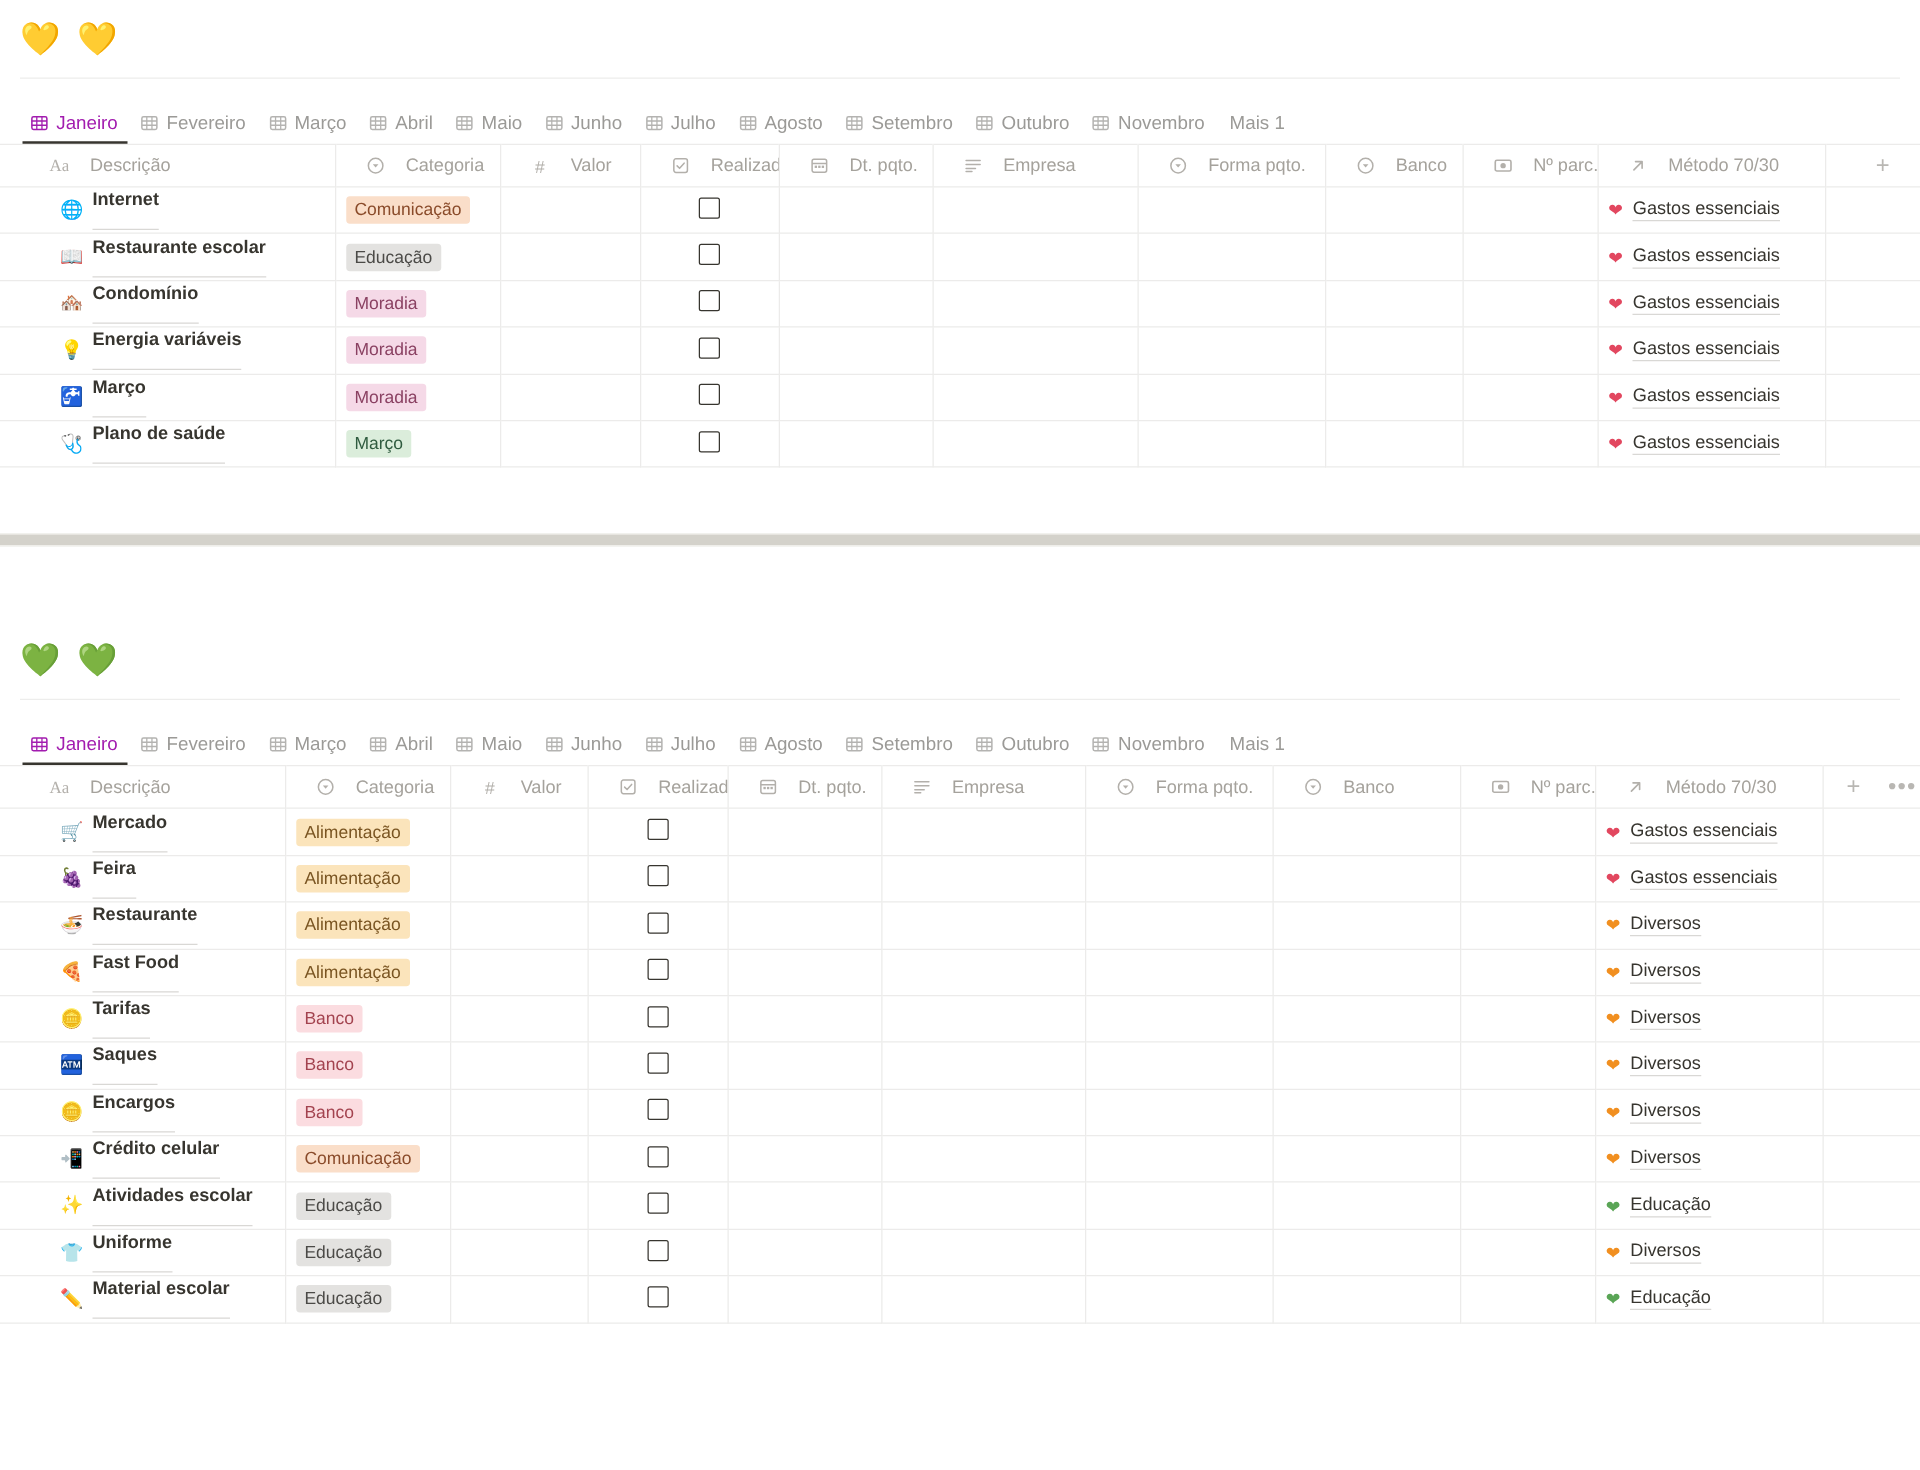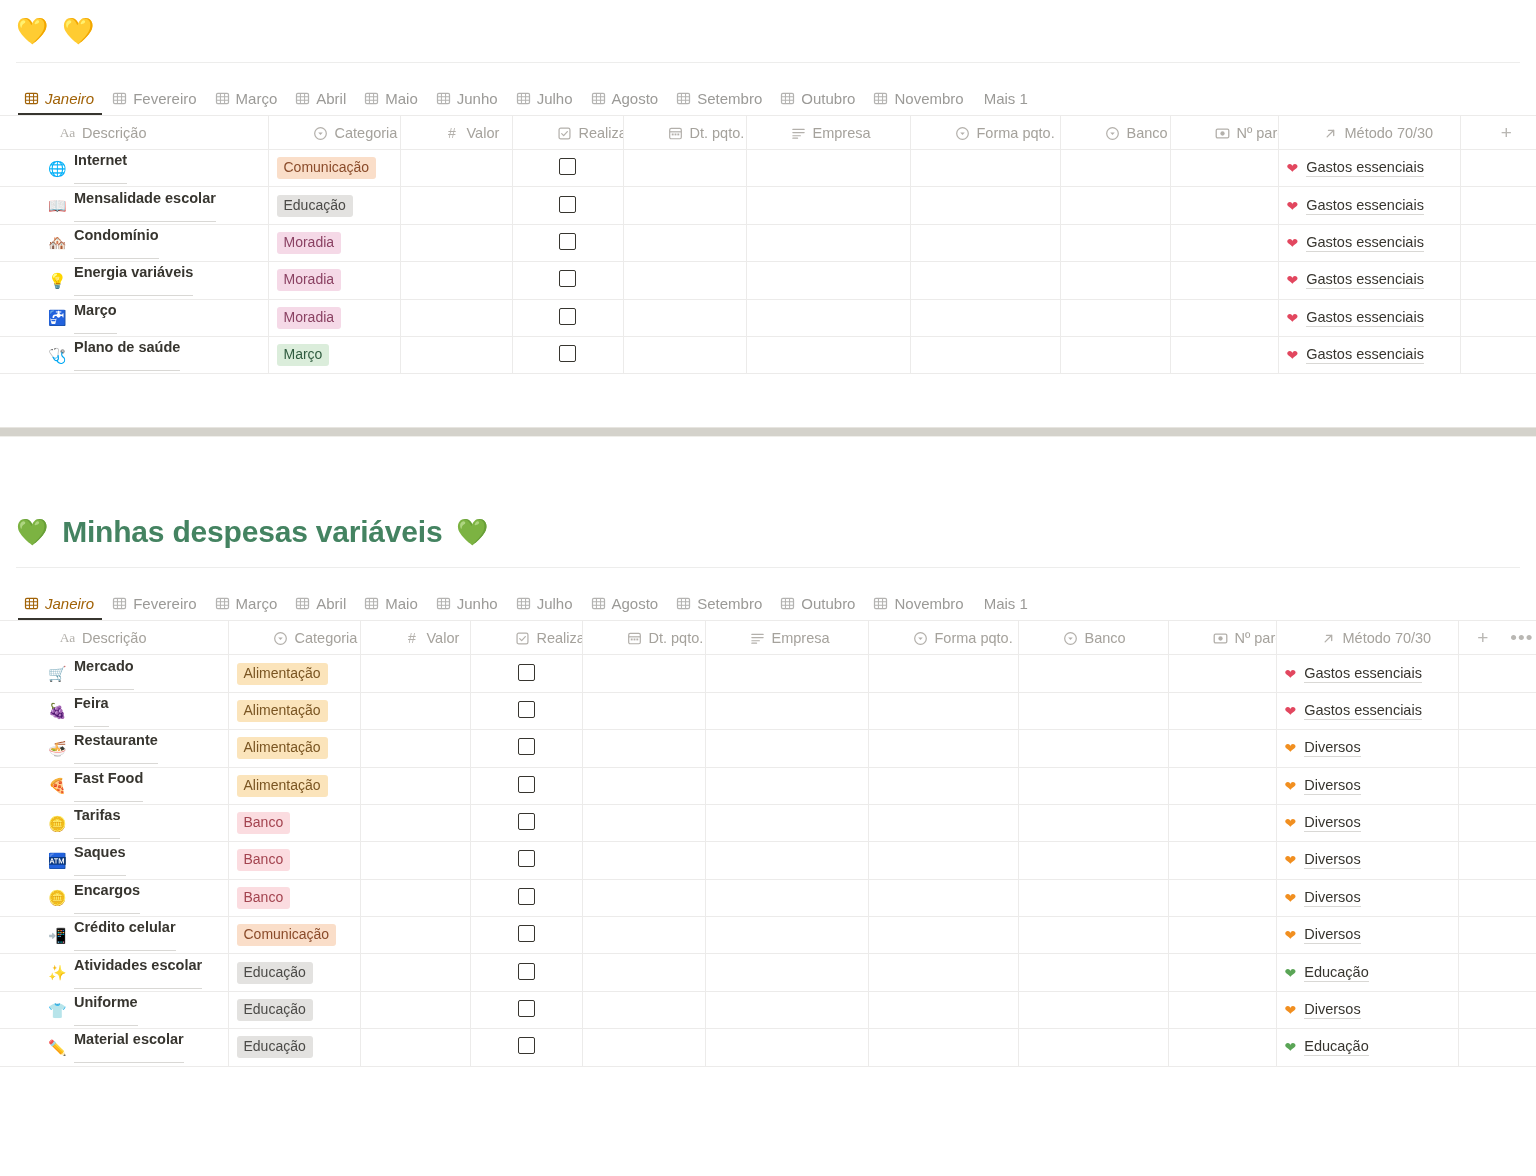--- a/index.html
+++ b/index.html
@@ -48,21 +48,21 @@
     display: flex;
     align-items: center;
     gap: 6px;
     font-size: 15px;
     color: #9b9a97;
     padding: 4px 10px 8px 8px;
     white-space: nowrap;
     cursor: pointer;
     position: relative;
   }
-  .tab.active { color: #a16207; font-weight: 500; font-style: italic; }
+  .tab.active { color: #a21caf; font-weight: 500; }
   .tab.active::after {
     content: "";
     position: absolute;
     left: 2px; right: 2px; bottom: 0;
     height: 2px;
     background: #37352f;
   }
   .tab .ticon { display: inline-flex; width: 15px; height: 15px; opacity: .75; }
   .tab.active .ticon { opacity: 1; }
   .tab-more {
@@ -93,21 +93,21 @@
   .tbl th:first-child, .tbl td:first-child { border-left: none; }
   .tbl th.nb, .tbl td.nb { border-right: none; }
 
   .tbl thead th {
     height: 34px;
     font-size: 14.5px;
     color: #a5a29c;
     font-weight: 400;
     padding-left: 24px;
   }
-  .hcell { display: flex; align-items: flex-end; gap: 7px; margin-left: 20px; }
+  .hcell { display: flex; align-items: center; gap: 17px; }
   .hicon { display: inline-flex; align-items: center; justify-content: center;
            width: 15px; height: 15px; color: #b3b0ab; flex: 0 0 15px; }
 
   .tbl tbody td { height: 37.4px; font-size: 14.5px; color: #37352f; }
 
   .cell-title {
     display: flex;
     align-items: center;
     gap: 9px;
     padding-left: 40px;
@@ -426,21 +426,21 @@
                   <span class="h" style="color:#e2475f;">❤</span>
                   <span class="t">Gastos essenciais</span>
                 </div>
               </td>
               <td class="nb"></td>
             </tr>
             <tr>
               <td>
                 <div class="cell-title">
                   <span class="emo">📖</span>
-                  <span class="lbl">Mensalidade escolar</span>
+                  <span class="lbl">Restaurante escolar</span>
                 </div>
               </td>
               <td><span class="tag" style="background:#e3e2e0;color:#4b4a47;">Educação</span></td>
               <td></td>
               <td style="text-align:center;padding:0;"><span class="chk"></span></td>
               <td></td>
               <td></td>
               <td></td>
               <td></td>
               <td></td>
@@ -545,21 +545,20 @@
               <td class="nb"></td>
             </tr>
           </tbody>
         </table>
       </div>
       <div style="height:53px;"></div>
       <div class="spacer-band"></div>
       <div style="padding-top:78px;">
         <div class="section-title title-green">
           <span class="heart">💚</span>
-          <span>Minhas despesas variáveis</span>
           <span class="heart">💚</span>
         </div>
         <div class="title-rule"></div>
         <div class="tabs">
           <div class="tab active">
             <span class="ticon">
               <svg width="15" height="15" viewBox="0 0 16 16" fill="none" xmlns="http://www.w3.org/2000/svg">
                 <rect x="1.6" y="2.6" width="12.8" height="10.8" rx="1.4" stroke="currentColor" stroke-width="1.3"></rect>
                 <path d="M1.6 6.2h12.8M1.6 9.8h12.8M5.8 2.6v10.8M10.2 2.6v10.8" stroke="currentColor" stroke-width="1.1"></path>
               </svg>

